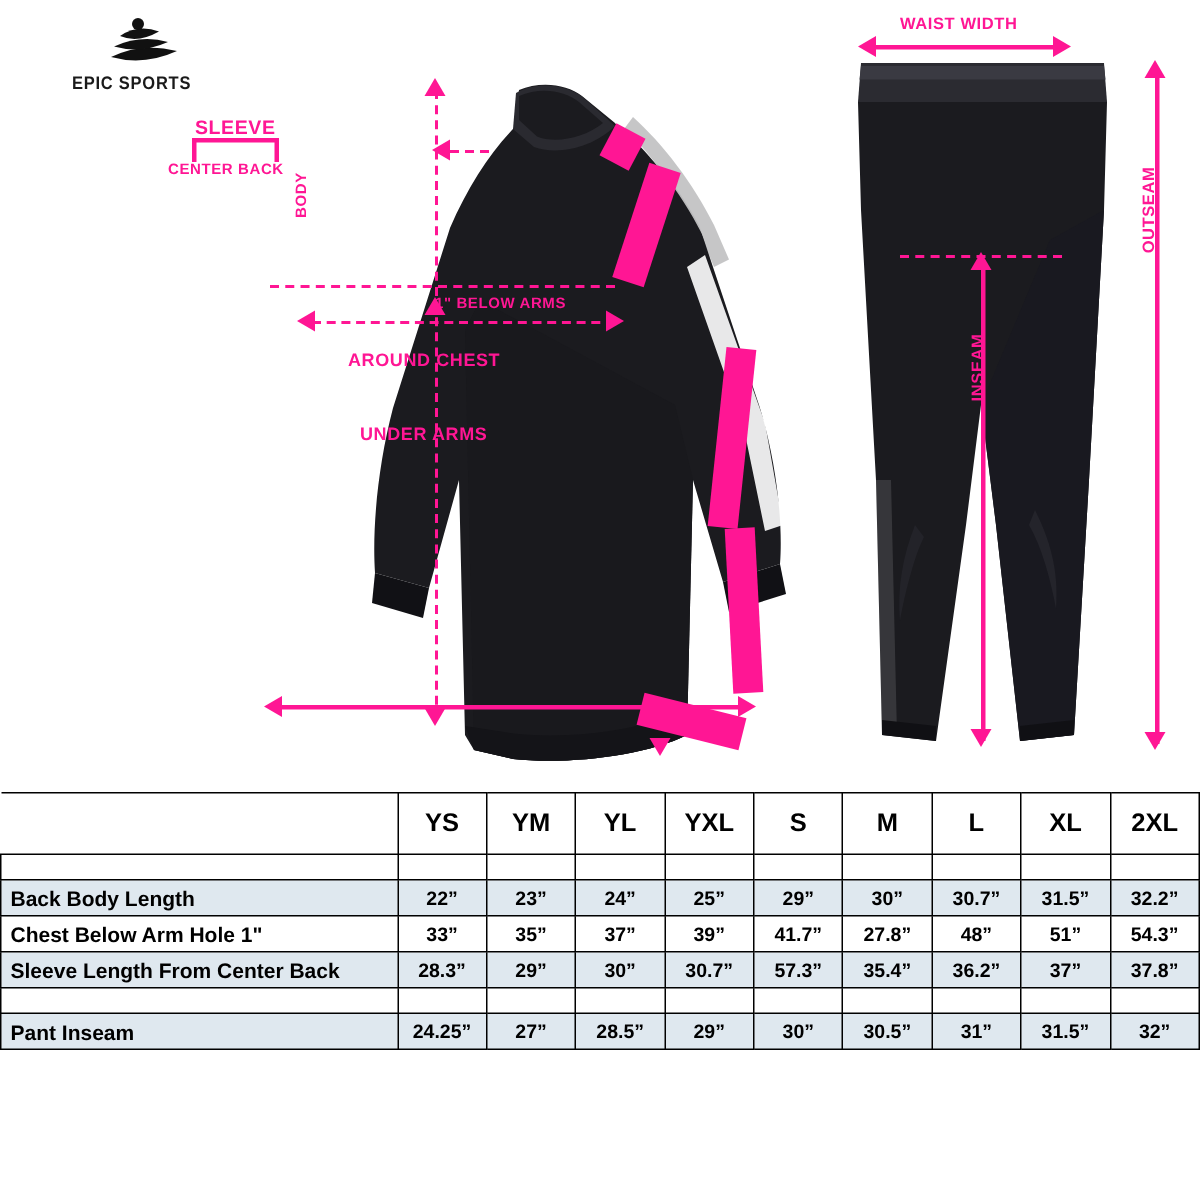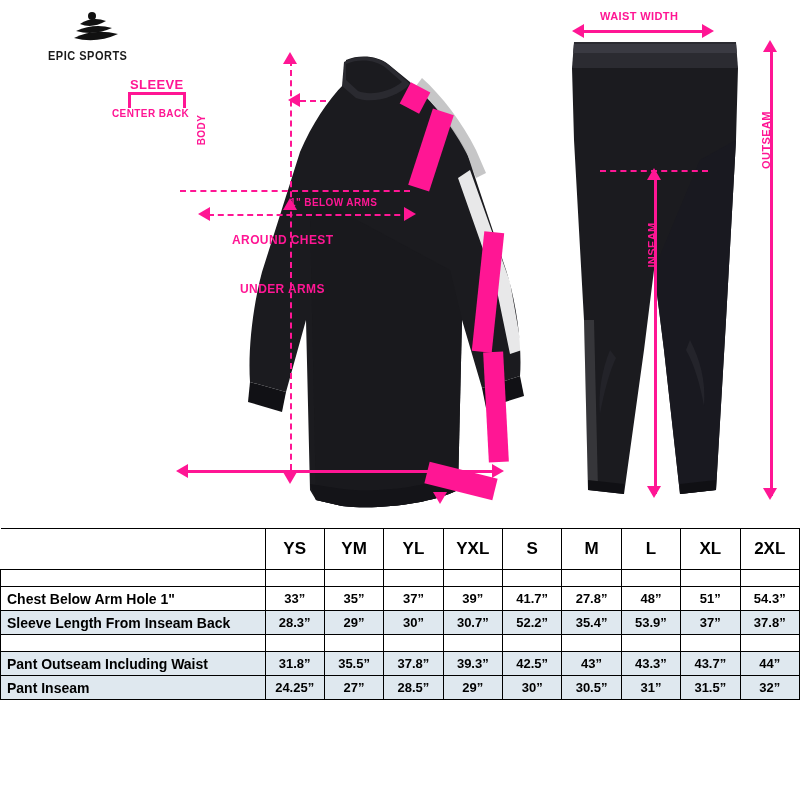--- a/index.html
+++ b/index.html
@@ -265,72 +265,72 @@
       <td></td>
       <td></td>
       <td></td>
       <td></td>
       <td></td>
       <td></td>
       <td></td>
       <td></td>
     </tr>
 
+    <tr class="row-alt">
+      <td class="rowhdr">Back Body Length</td>
+      <td>22”</td>
+      <td>23”</td>
+      <td>24”</td>
+      <td>25”</td>
+      <td>29”</td>
+      <td>30”</td>
+      <td>30.7”</td>
+      <td>31.5”</td>
+      <td>32.2”</td>
+    </tr>
 
     <tr class="row-white">
       <td class="rowhdr">Chest Below Arm Hole 1"</td>
       <td>33”</td>
       <td>35”</td>
       <td>37”</td>
       <td>39”</td>
       <td>41.7”</td>
       <td>27.8”</td>
       <td>48”</td>
       <td>51”</td>
       <td>54.3”</td>
     </tr>
 
     <tr class="row-alt">
-      <td class="rowhdr">Sleeve Length From Inseam Back</td>
+      <td class="rowhdr">Sleeve Length From Center Back</td>
       <td>28.3”</td>
       <td>29”</td>
       <td>30”</td>
       <td>30.7”</td>
-      <td>52.2”</td>
+      <td>57.3”</td>
       <td>35.4”</td>
-      <td>53.9”</td>
+      <td>36.2”</td>
       <td>37”</td>
       <td>37.8”</td>
     </tr>
 
     <tr class="blank row-white">
       <td class="rowhdr"></td>
       <td></td>
       <td></td>
       <td></td>
       <td></td>
       <td></td>
       <td></td>
       <td></td>
       <td></td>
       <td></td>
     </tr>
 
-    <tr class="row-alt">
-      <td class="rowhdr">Pant Outseam Including Waist</td>
-      <td>31.8”</td>
-      <td>35.5”</td>
-      <td>37.8”</td>
-      <td>39.3”</td>
-      <td>42.5”</td>
-      <td>43”</td>
-      <td>43.3”</td>
-      <td>43.7”</td>
-      <td>44”</td>
-    </tr>
 
 
     <tr class="row-alt">
       <td class="rowhdr">Pant Inseam</td>
       <td>24.25”</td>
       <td>27”</td>
       <td>28.5”</td>
       <td>29”</td>
       <td>30”</td>
       <td>30.5”</td>

